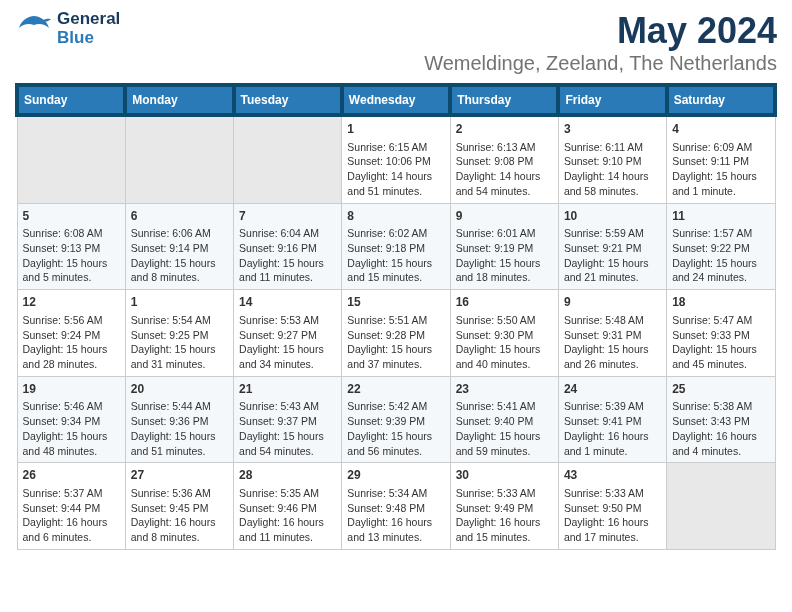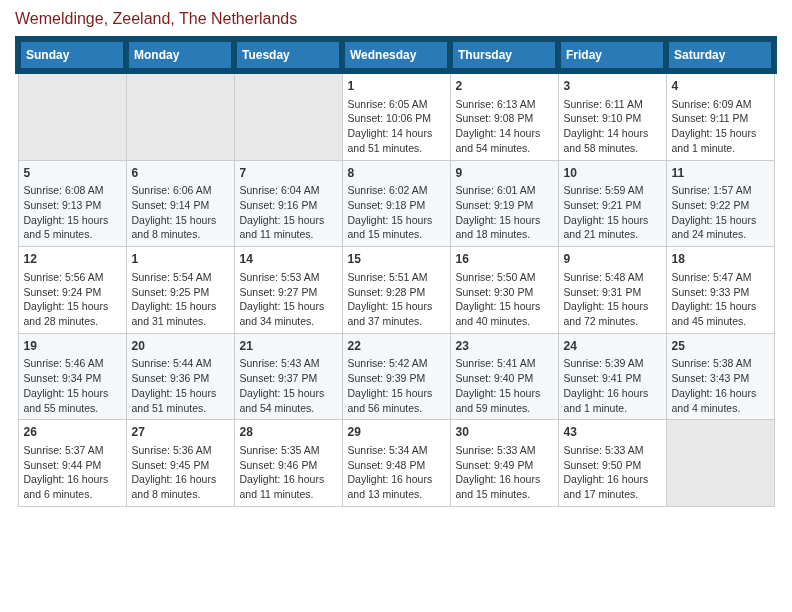--- a/index.html
+++ b/index.html
@@ -18,36 +18,36 @@
     }
     .title-area {
       text-align: right;
     }
     .main-title {
       font-size: 36px;
       font-weight: bold;
       color: #1a3a5c;
     }
     .subtitle {
-      font-size: 16px;
-      color: #7f1d1d;
+      font-size: 20px;
+      color: #737373;
     }
     table {
       width: 100%;
       border-collapse: collapse;
       font-size: 11px;
     }
     thead tr th {
       background-color: #2a7ab8;
       color: #fff;
       text-align: left;
       padding: 6px 5px;
       font-size: 12px;
       font-weight: bold;
-      border: 6px solid #0c4a6e;
+      border: 4px solid #0c4a6e;
     }
     tbody tr td {
       border: 1px solid #ccc;
       vertical-align: top;
       padding: 4px 5px;
       height: 80px;
       color: #333;
       font-size: 10.5px;
       line-height: 1.4;
     }
@@ -88,21 +88,32 @@
     .logo-blue-text {
       font-size: 17px;
       font-weight: bold;
       color: #2a7ab8;
     }
   </style>
 </head>
 <body>
 
 <div class="header-area">
+  <div class="logo-wrapper">
+    <svg class="logo-icon" viewBox="0 0 38 38" xmlns="http://www.w3.org/2000/svg">
+      <path d="M19 6 C24 6 32 10 34 18 C30 14 24 13 19 15 C14 13 8 14 4 18 C6 10 14 6 19 6Z" fill="#2a7ab8"></path>
+      <path d="M28 10 C32 8 36 9 36 9 C36 9 33 12 29 12Z" fill="#2a7ab8"></path>
+    </svg>
+    <div class="logo-name">
+      <span class="logo-general">General</span>
+      <span class="logo-blue-text">Blue</span>
+    </div>
+  </div>
   <div class="title-area">
+    <div class="main-title">May 2024</div>
     <div class="subtitle">Wemeldinge, Zeeland, The Netherlands</div>
   </div>
 </div>
 
 <table>
   <thead>
     <tr>
       <th>Sunday</th>
       <th>Monday</th>
       <th>Tuesday</th>
@@ -110,45 +121,45 @@
       <th>Thursday</th>
       <th>Friday</th>
       <th>Saturday</th>
     </tr>
   </thead>
   <tbody id="calendar-body">
   <tr>
         <td class="empty-cell"></td>
         <td class="empty-cell"></td>
         <td class="empty-cell"></td>
-        <td><span class="day-number">1</span><span>Sunrise: 6:05 AM</span><br><span>Sunset: 10:06 PM</span><br><span>Daylight: 14 hours</span><br><span>and 51 minutes.</span></td>
+        <td><span class="day-number">1</span><span>Sunrise: 6:15 AM</span><br><span>Sunset: 10:06 PM</span><br><span>Daylight: 14 hours</span><br><span>and 51 minutes.</span></td>
         <td><span class="day-number">2</span><span>Sunrise: 6:13 AM</span><br><span>Sunset: 9:08 PM</span><br><span>Daylight: 14 hours</span><br><span>and 54 minutes.</span></td>
         <td><span class="day-number">3</span><span>Sunrise: 6:11 AM</span><br><span>Sunset: 9:10 PM</span><br><span>Daylight: 14 hours</span><br><span>and 58 minutes.</span></td>
         <td><span class="day-number">4</span><span>Sunrise: 6:09 AM</span><br><span>Sunset: 9:11 PM</span><br><span>Daylight: 15 hours</span><br><span>and 1 minute.</span></td>
       </tr>
       <tr>
         <td><span class="day-number">5</span><span>Sunrise: 6:08 AM</span><br><span>Sunset: 9:13 PM</span><br><span>Daylight: 15 hours</span><br><span>and 5 minutes.</span></td>
         <td><span class="day-number">6</span><span>Sunrise: 6:06 AM</span><br><span>Sunset: 9:14 PM</span><br><span>Daylight: 15 hours</span><br><span>and 8 minutes.</span></td>
         <td><span class="day-number">7</span><span>Sunrise: 6:04 AM</span><br><span>Sunset: 9:16 PM</span><br><span>Daylight: 15 hours</span><br><span>and 11 minutes.</span></td>
         <td><span class="day-number">8</span><span>Sunrise: 6:02 AM</span><br><span>Sunset: 9:18 PM</span><br><span>Daylight: 15 hours</span><br><span>and 15 minutes.</span></td>
         <td><span class="day-number">9</span><span>Sunrise: 6:01 AM</span><br><span>Sunset: 9:19 PM</span><br><span>Daylight: 15 hours</span><br><span>and 18 minutes.</span></td>
         <td><span class="day-number">10</span><span>Sunrise: 5:59 AM</span><br><span>Sunset: 9:21 PM</span><br><span>Daylight: 15 hours</span><br><span>and 21 minutes.</span></td>
         <td><span class="day-number">11</span><span>Sunrise: 1:57 AM</span><br><span>Sunset: 9:22 PM</span><br><span>Daylight: 15 hours</span><br><span>and 24 minutes.</span></td>
       </tr>
       <tr>
         <td><span class="day-number">12</span><span>Sunrise: 5:56 AM</span><br><span>Sunset: 9:24 PM</span><br><span>Daylight: 15 hours</span><br><span>and 28 minutes.</span></td>
         <td><span class="day-number">1</span><span>Sunrise: 5:54 AM</span><br><span>Sunset: 9:25 PM</span><br><span>Daylight: 15 hours</span><br><span>and 31 minutes.</span></td>
         <td><span class="day-number">14</span><span>Sunrise: 5:53 AM</span><br><span>Sunset: 9:27 PM</span><br><span>Daylight: 15 hours</span><br><span>and 34 minutes.</span></td>
         <td><span class="day-number">15</span><span>Sunrise: 5:51 AM</span><br><span>Sunset: 9:28 PM</span><br><span>Daylight: 15 hours</span><br><span>and 37 minutes.</span></td>
         <td><span class="day-number">16</span><span>Sunrise: 5:50 AM</span><br><span>Sunset: 9:30 PM</span><br><span>Daylight: 15 hours</span><br><span>and 40 minutes.</span></td>
-        <td><span class="day-number">9</span><span>Sunrise: 5:48 AM</span><br><span>Sunset: 9:31 PM</span><br><span>Daylight: 15 hours</span><br><span>and 72 minutes.</span></td>
+        <td><span class="day-number">9</span><span>Sunrise: 5:48 AM</span><br><span>Sunset: 9:31 PM</span><br><span>Daylight: 15 hours</span><br><span>and 26 minutes.</span></td>
         <td><span class="day-number">18</span><span>Sunrise: 5:47 AM</span><br><span>Sunset: 9:33 PM</span><br><span>Daylight: 15 hours</span><br><span>and 45 minutes.</span></td>
       </tr>
       <tr>
-        <td><span class="day-number">19</span><span>Sunrise: 5:46 AM</span><br><span>Sunset: 9:34 PM</span><br><span>Daylight: 15 hours</span><br><span>and 55 minutes.</span></td>
+        <td><span class="day-number">19</span><span>Sunrise: 5:46 AM</span><br><span>Sunset: 9:34 PM</span><br><span>Daylight: 15 hours</span><br><span>and 48 minutes.</span></td>
         <td><span class="day-number">20</span><span>Sunrise: 5:44 AM</span><br><span>Sunset: 9:36 PM</span><br><span>Daylight: 15 hours</span><br><span>and 51 minutes.</span></td>
         <td><span class="day-number">21</span><span>Sunrise: 5:43 AM</span><br><span>Sunset: 9:37 PM</span><br><span>Daylight: 15 hours</span><br><span>and 54 minutes.</span></td>
         <td><span class="day-number">22</span><span>Sunrise: 5:42 AM</span><br><span>Sunset: 9:39 PM</span><br><span>Daylight: 15 hours</span><br><span>and 56 minutes.</span></td>
         <td><span class="day-number">23</span><span>Sunrise: 5:41 AM</span><br><span>Sunset: 9:40 PM</span><br><span>Daylight: 15 hours</span><br><span>and 59 minutes.</span></td>
         <td><span class="day-number">24</span><span>Sunrise: 5:39 AM</span><br><span>Sunset: 9:41 PM</span><br><span>Daylight: 16 hours</span><br><span>and 1 minute.</span></td>
         <td><span class="day-number">25</span><span>Sunrise: 5:38 AM</span><br><span>Sunset: 3:43 PM</span><br><span>Daylight: 16 hours</span><br><span>and 4 minutes.</span></td>
       </tr>
       <tr>
         <td><span class="day-number">26</span><span>Sunrise: 5:37 AM</span><br><span>Sunset: 9:44 PM</span><br><span>Daylight: 16 hours</span><br><span>and 6 minutes.</span></td>
         <td><span class="day-number">27</span><span>Sunrise: 5:36 AM</span><br><span>Sunset: 9:45 PM</span><br><span>Daylight: 16 hours</span><br><span>and 8 minutes.</span></td>

